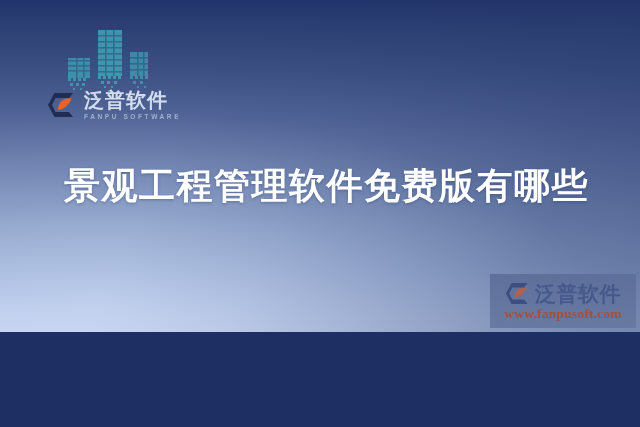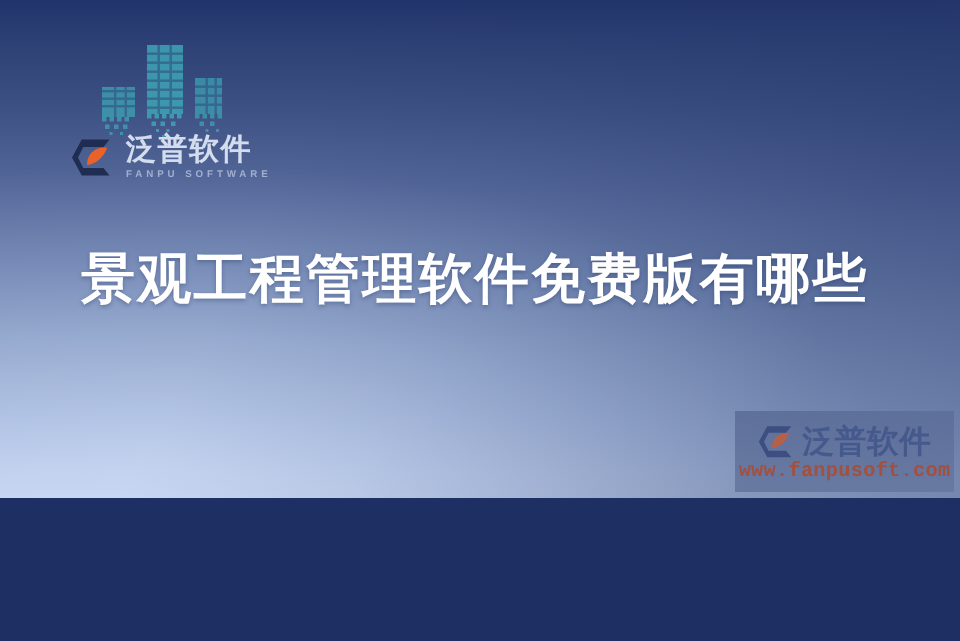--- a/index.html
+++ b/index.html
@@ -87,21 +87,21 @@
     color: #c6d2e8;
     letter-spacing: 2.6px;
     opacity: 0.68;
     margin-top: 2px;
     white-space: nowrap;
   }
 
   
   .headline {
     position: absolute;
-    left: 54px;
+    left: 64px;
     top: 163px;
     font-size: 36px;
     font-weight: 700;
     color: #ffffff;
     letter-spacing: 1.5px;
     line-height: 1.25;
     white-space: nowrap;
     text-shadow: 0 1px 3px rgba(30,46,92,0.35);
   }
 
@@ -124,21 +124,21 @@
   .wm-mark { width: 26px; height: 23px; display: block; }
   .wm-cn {
     font-size: 21px;
     font-weight: 700;
     color: #46598c;
     letter-spacing: 0.5px;
     line-height: 1;
     white-space: nowrap;
   }
   .wm-url {
-    font-family: Liberation Mono, monospace;
+    font-family: Liberation Serif, serif;
     font-size: 13.5px;
     font-weight: 700;
     color: #a2503f;
     letter-spacing: 0.2px;
     margin-top: 1px;
     white-space: nowrap;
   }
 </style>
 </head>
 <body>

